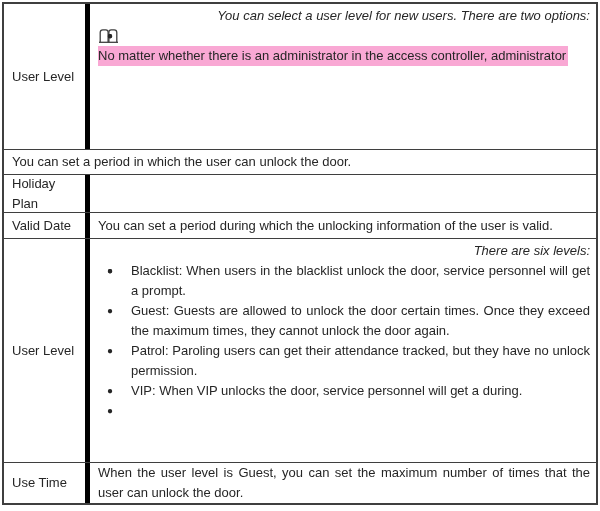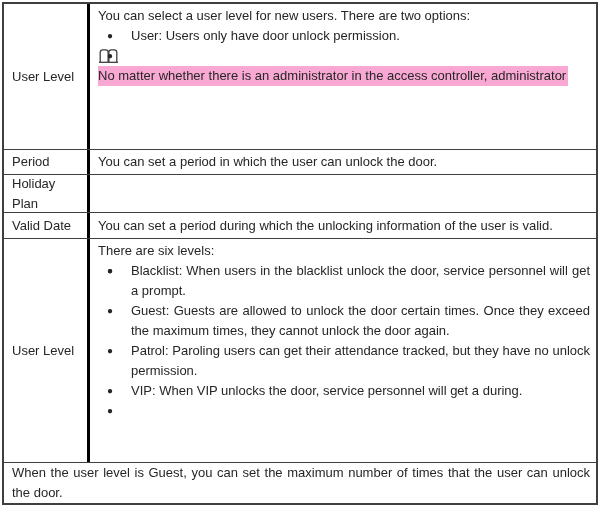--- a/index.html
+++ b/index.html
@@ -16,33 +16,33 @@
   }
   .row{display:flex;flex:none;overflow:hidden;}
   .row + .row{border-top:1px solid #3f3f3f;}
   .r1{height:145px;}
   .r2{height:24px;}
   .r3{height:37px;}
   .r4{height:25px;justify-content:center;}
   .r5{height:223px;}
   .r6{height:40px;}
   .label{
-    width:86px;flex:none;border-right:3px solid #000000;
+    width:86px;flex:none;border-right:5px solid #000000;
     display:flex;align-items:center;
     padding:0 4px 0 8px;box-sizing:border-box;
   }
   .content{
     flex:1;min-width:0;box-sizing:border-box;
     padding:2px 6px 0 8px;
   }
   .content.vcenter{
     display:flex;flex-direction:column;justify-content:center;padding-top:0;
   }
   .para{text-align:justify;}
-  .line{text-align:left;}
+  .line{text-align:right;font-style:italic;}
   .bullet{
     position:relative;padding-left:33px;text-align:justify;
   }
   .dot{
     position:absolute;left:9px;top:0;
     font-size:10px;line-height:20px;color:#262626;
   }
   .note-icon-line{height:20px;display:flex;align-items:center;}
   .note-line{height:20px;overflow:hidden;}
   .hl{
@@ -58,42 +58,38 @@
 <div class="doc">
 
   <div class="row r1">
     <div class="label">
       <span>User Level</span>
     </div>
     <div class="content">
       <div class="line">You can select a user level for new users. There are two options:</div>
       <div class="bullet">
         <span class="dot">●</span>
-        <span>User: Users only have door unlock permission.</span>
       </div>
       <div class="bullet">
         <span class="dot">●</span>
       </div>
       <div class="note-icon-line">
         <svg class="book" width="21" height="16" viewBox="0 0 21 16">
           <path d="M2.2 14.3 V4.5 Q2.2 1.8 4.8 1.8 H7.8 Q10.1 1.8 10.1 4 V14.3" fill="none" stroke="#3f3f3f" stroke-width="1.3"></path>
           <path d="M18.8 14.3 V4.5 Q18.8 1.8 16.2 1.8 H13.2 Q10.9 1.8 10.9 4 V14.3" fill="none" stroke="#3f3f3f" stroke-width="1.3"></path>
           <path d="M1 14.3 H20" fill="none" stroke="#3f3f3f" stroke-width="1.3"></path>
         </svg>
       </div>
       <div class="note-line">
         <span class="hl">No matter whether there is an administrator in the access controller, administrator</span>
       </div>
     </div>
   </div>
 
   <div class="row r2">
-    <div class="label">
-      <span>Period</span>
-    </div>
     <div class="content vcenter">
       <div class="para">You can set a period in which the user can unlock the door.</div>
     </div>
   </div>
 
   <div class="row r3">
     <div class="label">
       <span>Holiday Plan</span>
     </div>
   </div>
@@ -132,18 +128,21 @@
         <span class="dot">●</span>
         <span>VIP: When VIP unlocks the door, service personnel will get a during.</span>
       </div>
       <div class="bullet">
         <span class="dot">●</span>
       </div>
     </div>
   </div>
 
   <div class="row r6">
+    <div class="label">
+      <span>Use Time</span>
+    </div>
     <div class="content vcenter">
       <div class="para">When the user level is Guest, you can set the maximum number of times that the user can unlock the door.</div>
     </div>
   </div>
 
 </div>
 
 </body></html>

